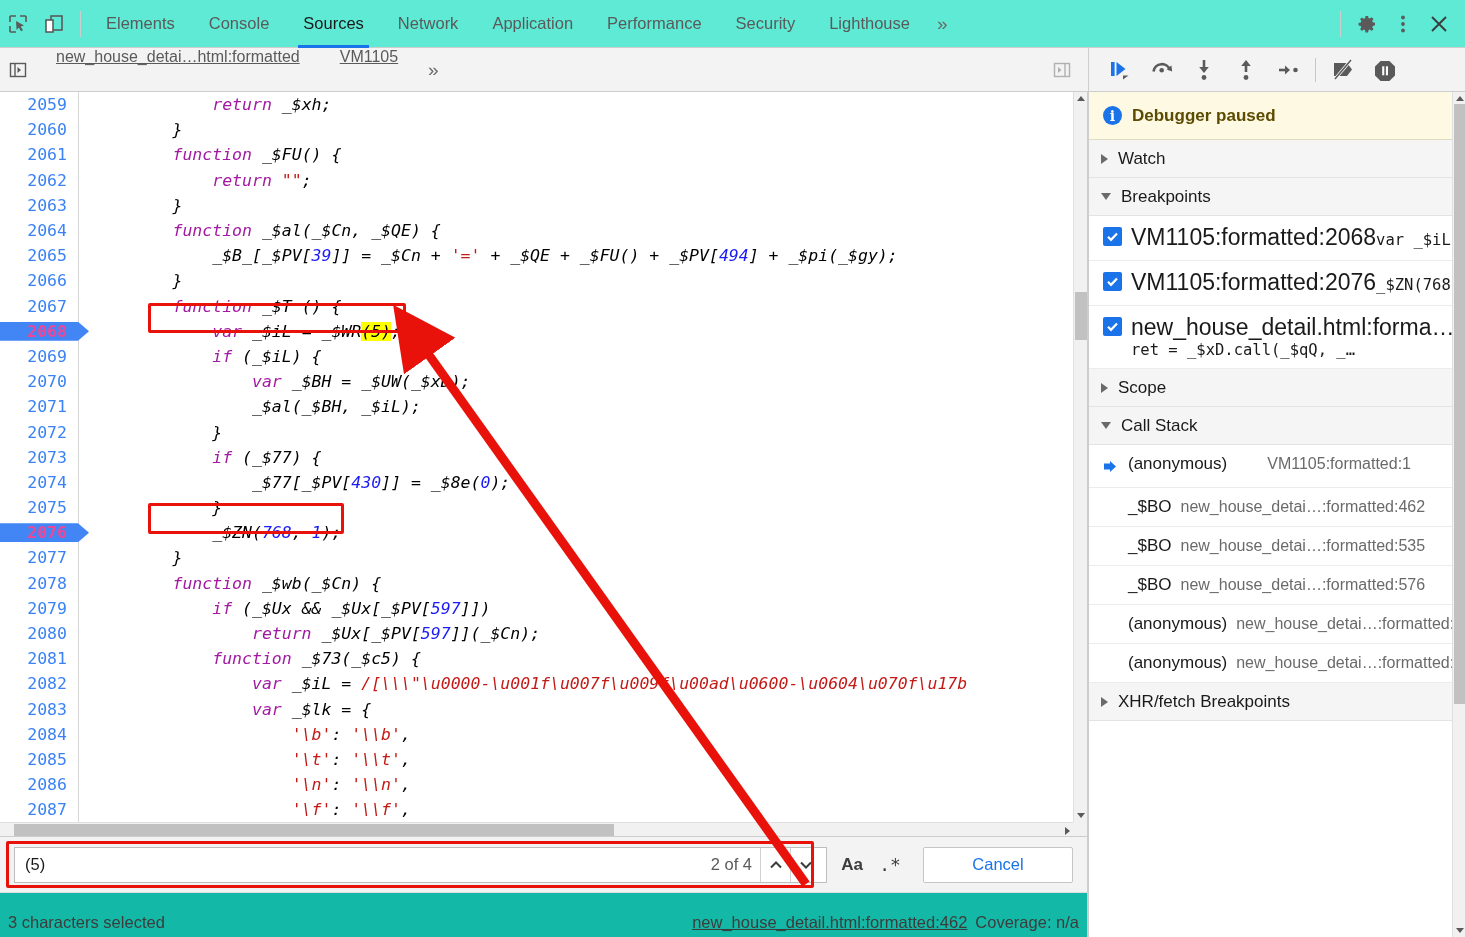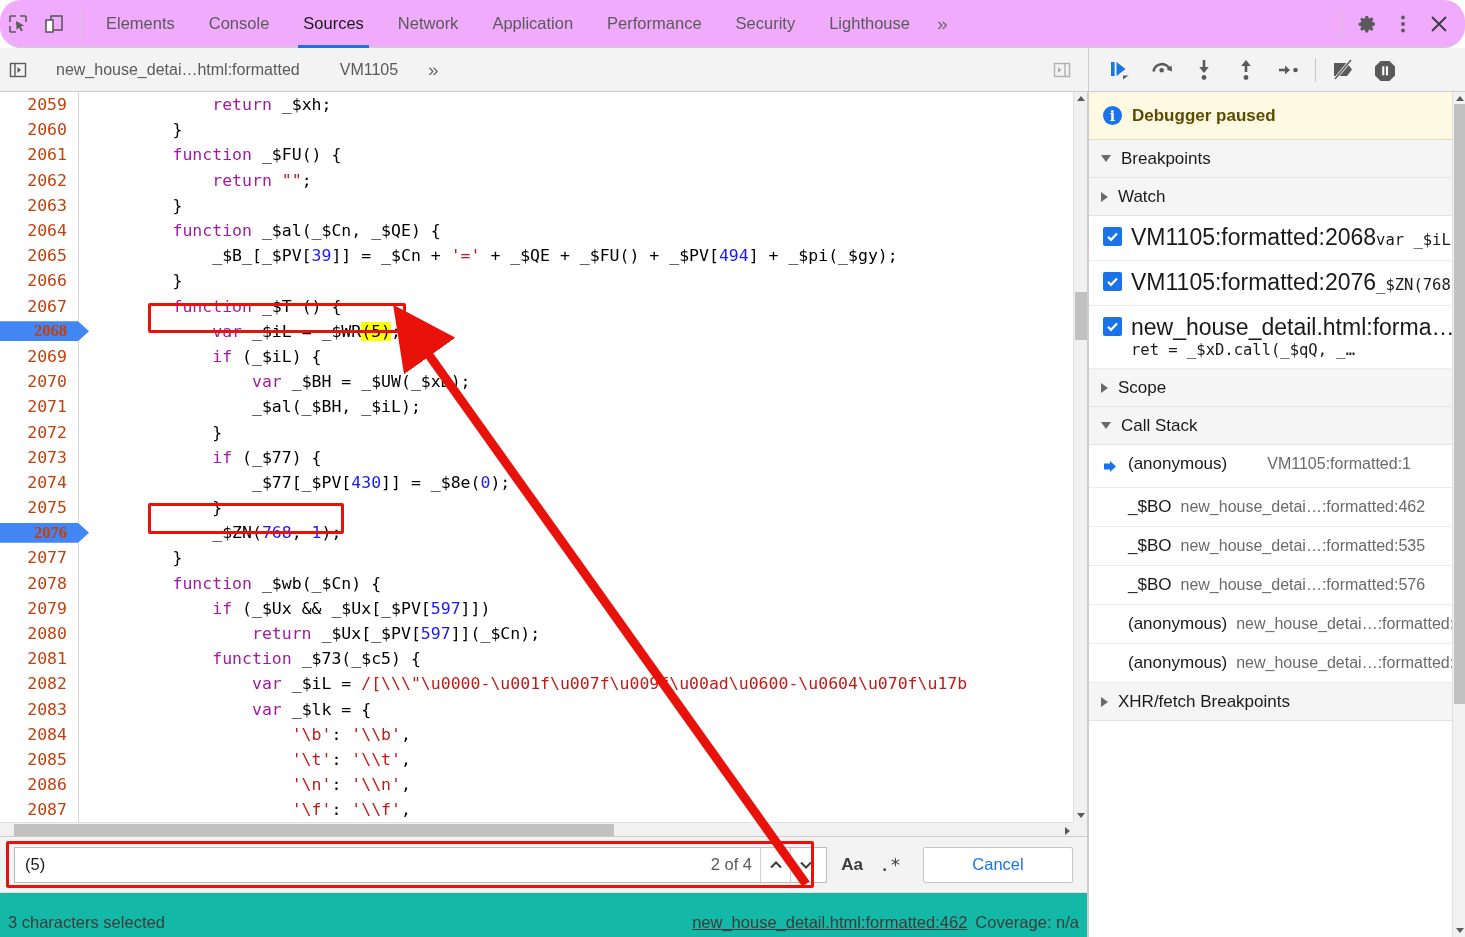--- a/index.html
+++ b/index.html
@@ -7,22 +7,22 @@
     width: 1465px; height: 937px;
     background: #fff;
     font-family: "Liberation Sans", sans-serif;
     overflow: hidden;
   }
   #app { position: relative; width: 1465px; height: 937px; }
 
   
   .mainbar {
     position: absolute; top: 0; left: 0; width: 1465px; height: 48px;
-    background: #f0abfc; border-bottom: 1px solid #cdcdcd;
-    display: flex; align-items: center; border-radius: 21px;
+    background: #5eead4; border-bottom: 1px solid #cdcdcd;
+    display: flex; align-items: center;
   }
   .icon-btn {
     width: 36px; height: 36px; display: flex; align-items: center;
     justify-content: center; color: #5a5a5a; flex: none;
   }
   .icon-btn svg { display: block; }
   .vsep { width: 1px; height: 26px; background: #cdcdcd; margin: 0 8px; flex: none; }
   .mtab {
     height: 48px; padding: 0 17px; display: flex; align-items: center;
     font-size: 16.5px; color: #5a5a5a; position: relative; white-space: nowrap;
@@ -35,22 +35,22 @@
   .chev-more { font-size: 19px; color: #6a6a6a; padding: 0 10px; }
   .mainbar-right { margin-left: auto; display: flex; align-items: center; padding-right: 8px; }
 
   
   .filebar {
     position: absolute; top: 48px; left: 0; width: 1088px; height: 44px;
     background: #f3f3f3; border-bottom: 1px solid #cdcdcd;
     display: flex; align-items: center;
   }
   .ftab {
-    height: 44px; padding: 0 20px; display: flex; align-items: center; gap: 9px;
-    font-size: 16px; color: #5a5a5a; position: relative; white-space: nowrap;
+    height: 44px; padding: 0 20px; display: flex; align-items: flex-start; gap: 9px;
+    font-size: 16px; color: #5a5a5a; position: relative; white-space: nowrap; text-decoration: underline;
   }
   .ftab.active { color: #1a1a1a; background: #fff; }
   .ftab.active::after {
     content: ""; position: absolute; left: 0; right: 0; bottom: -1px;
     height: 3px; background: #1a73e8;
   }
   .ftab .xclose { font-size: 15px; font-weight: bold; color: #3c3c3c; }
 
   
   .dbgbar {
@@ -65,32 +65,32 @@
     position: absolute; top: 92px; left: 0; width: 1088px; height: 744px;
     background: #fff; overflow: hidden; border-right: 1px solid #cdcdcd;
   }
   .code-scroll { position: absolute; top: 0; left: 0; right: 14px; bottom: 14px; overflow: hidden; }
   .cline {
     display: flex; height: 25.2px; align-items: center;
     font-family: "DejaVu Sans Mono", monospace; font-size: 16.5px; white-space: pre;
   }
   .gutter {
     width: 78px; flex: none; text-align: right; padding-right: 11px;
-    color: #c2410c; position: relative; font-size: 16.5px;
-  }
-  .gutter.bp { color: #c2410c; font-weight: bold; font-family: Liberation Serif, serif; }
+    color: #3b82f6; position: relative; font-size: 16.5px;
+  }
+  .gutter.bp { color: #ec4899; font-weight: bold; }
   .gutter.bp::before {
     content: ""; position: absolute; left: 0; top: 0; bottom: 0; right: -11px;
     background: #4285f4;
     clip-path: polygon(0 0, calc(100% - 11px) 0, 100% 50%, calc(100% - 11px) 100%, 0 100%);
     z-index: 0;
   }
   .gutter.bp span { position: relative; z-index: 1; }
   .gline { width: 1px; background: #d6d6d6; flex: none; align-self: stretch; }
-  .ctext { padding-left: 14px; color: #000; position: relative; }
+  .ctext { padding-left: 14px; color: #000; position: relative; font-style: italic; }
 
   
   .k  { color: #a11aa1; }  
   .n  { color: #1b1bf5; }  
   .s  { color: #c41a16; }  
   .p  { color: #000; }
 
   .hl-yellow { background: #ffff00; }
 
   
@@ -419,27 +419,27 @@
 
   <div class="sidebar">
     <div class="sb-inner">
 
       <div class="paused-banner">
         <span class="info-ico">i</span>
         <span>Debugger paused</span>
       </div>
 
       <div class="sect-hdr">
+        <span class="tri right"></span>
+        <span>Watch</span>
+      </div>
+
+      <div class="sect-hdr">
         <span class="tri down"></span>
         <span>Breakpoints</span>
-      </div>
-
-      <div class="sect-hdr">
-        <span class="tri right"></span>
-        <span>Watch</span>
       </div>
       <div id="bp-list">
           <div class="bp-row">
             <span class="cb">
               <svg width="13" height="13" viewBox="0 0 13 13">
                 <path d="M2 6.8l3 3 6-6.4" fill="none" stroke="#fff" stroke-width="2.2"></path>
               </svg>
             </span>
             <span class="bp-text"><span class="bp-loc">VM1105:formatted:2068</span><span class="bp-code">var _$iL = _$WR(5);</span></span>
           </div>

